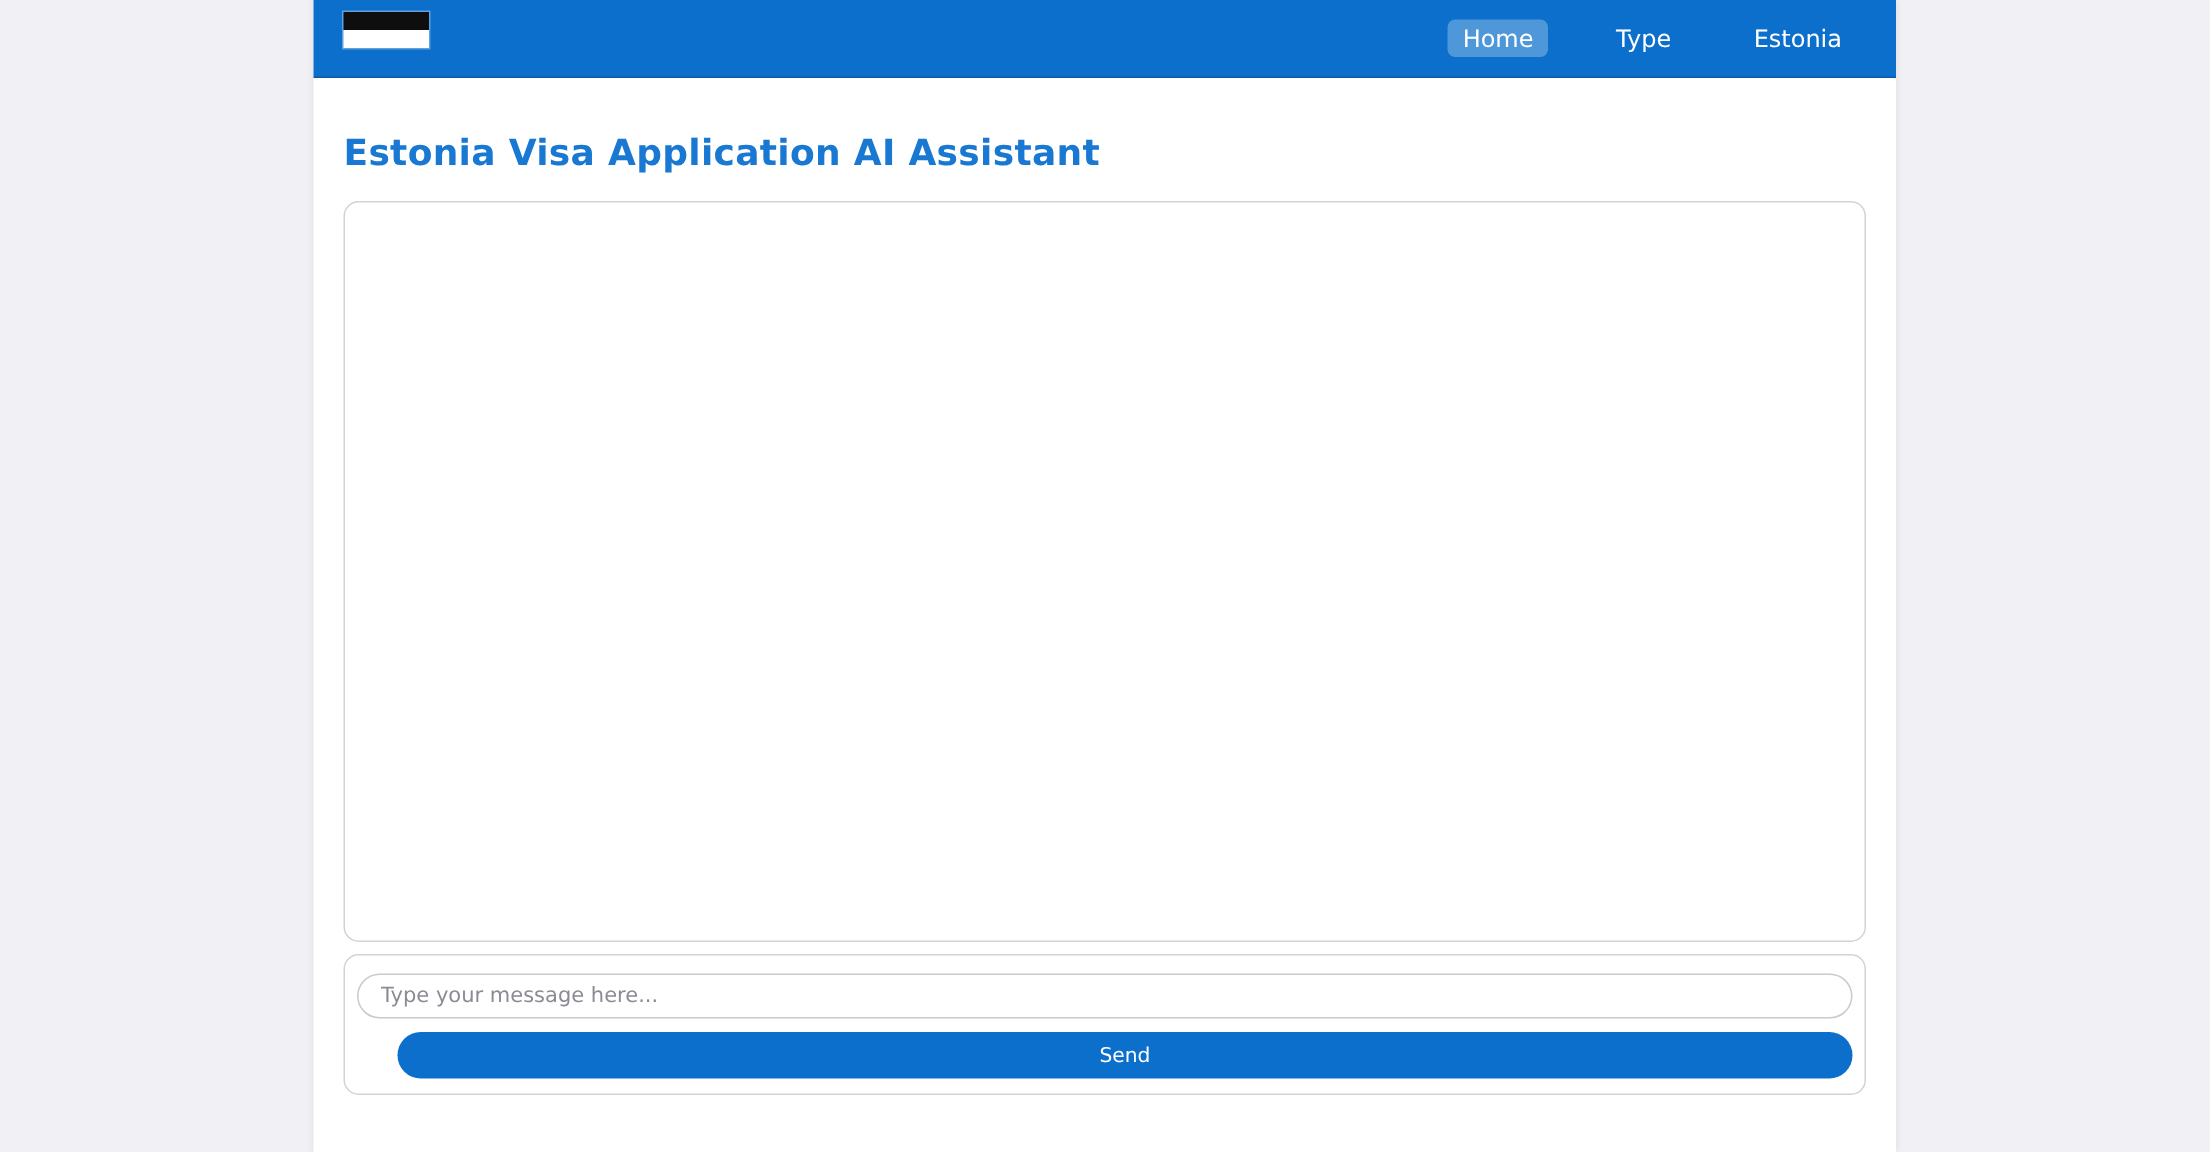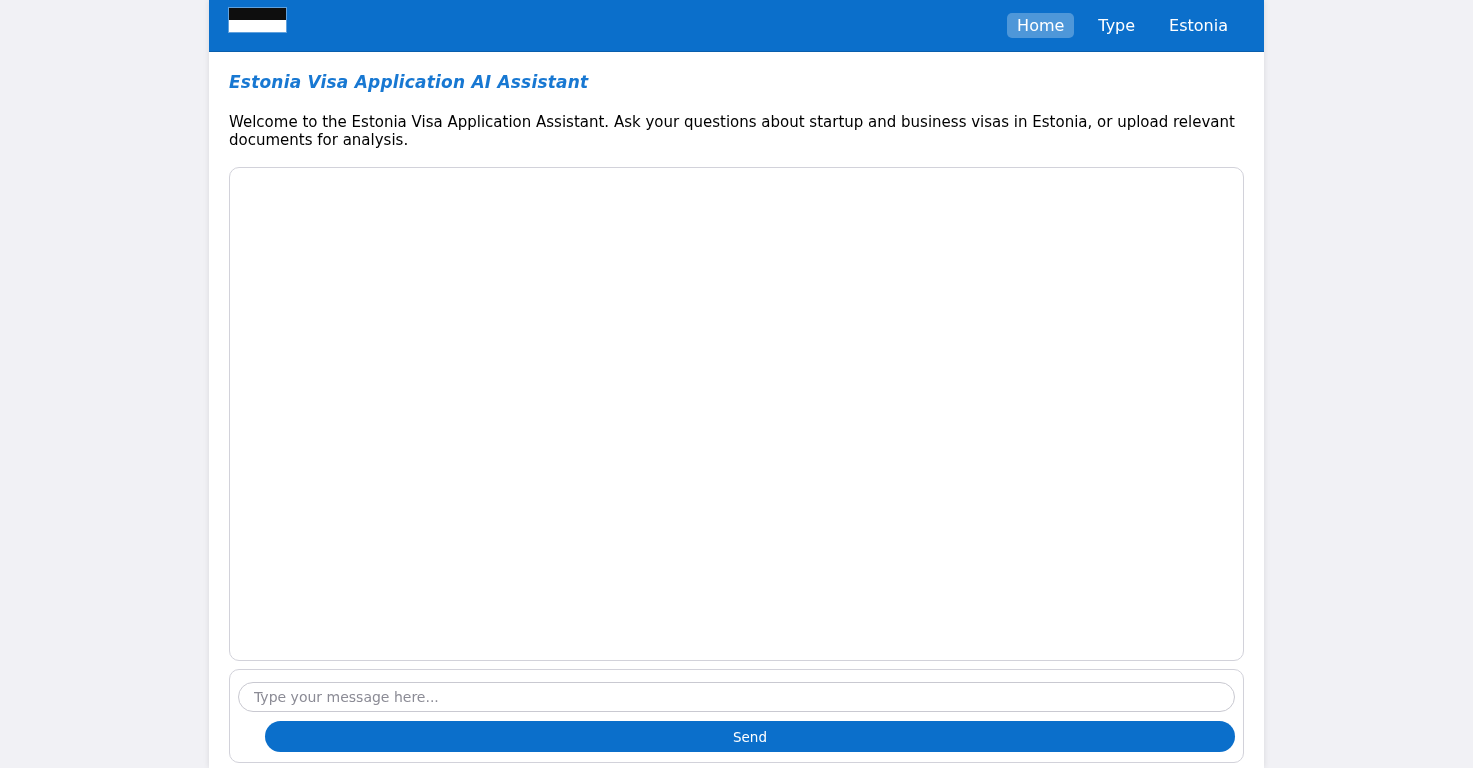--- a/index.html
+++ b/index.html
@@ -40,46 +40,45 @@
     align-self: flex-start;
     margin-top: 8px;
     display: flex;
     flex-direction: column;
     box-shadow: 0 0 0 1px rgba(255,255,255,0.35);
   }
   .flag .stripe { flex: 1 1 50%; }
   .nav {
     display: flex;
     align-items: center;
-    gap: 14px;
+    gap: 35px;
   }
   .nav-item {
     color: #ffffff;
     font-size: 16px;
     padding: 3px 10px;
     border-radius: 5px;
     cursor: pointer;
     text-decoration: none;
   }
   .nav-item.active {
     background: rgba(255,255,255,0.28);
   }
   
   .content {
     flex: 1 1 auto;
     padding: 0 20px;
     display: flex;
     flex-direction: column;
   }
   .page-title {
-    margin: 20px 0 0 0;
-    font-size: 17px;
+    margin: 36px 0 0 0;
+    font-size: 24px;
     font-weight: bold;
     letter-spacing: 0.2px;
-    font-style: italic;
   }
   .intro {
     margin: 21px 0 0 0;
     font-size: 15px;
     color: #000000;
   }
   .chat-window {
     margin-top: 18px;
     height: 494px;
     border: 1px solid #d2d2da;
@@ -134,21 +133,20 @@
       <nav class="nav">
         <a class="nav-item active">Home</a>
         <a class="nav-item">Type</a>
         <a class="nav-item">Estonia</a>
       </nav>
     </div>
 
     <div class="content">
       <h1 class="page-title" style="color: rgb(24, 120, 210);">Estonia Visa Application AI Assistant</h1>
 
-      <p class="intro">Welcome to the Estonia Visa Application Assistant. Ask your questions about startup and business visas in Estonia, or upload relevant documents for analysis.</p>
 
       <div class="chat-window"></div>
 
       <div class="chat-footer">
         <input class="message-input" type="text" placeholder="Type your message here..." style="">
         <button class="send-button" style="background-color: rgb(11, 111, 203);">Send</button>
       </div>
     </div>
 
   </div>

